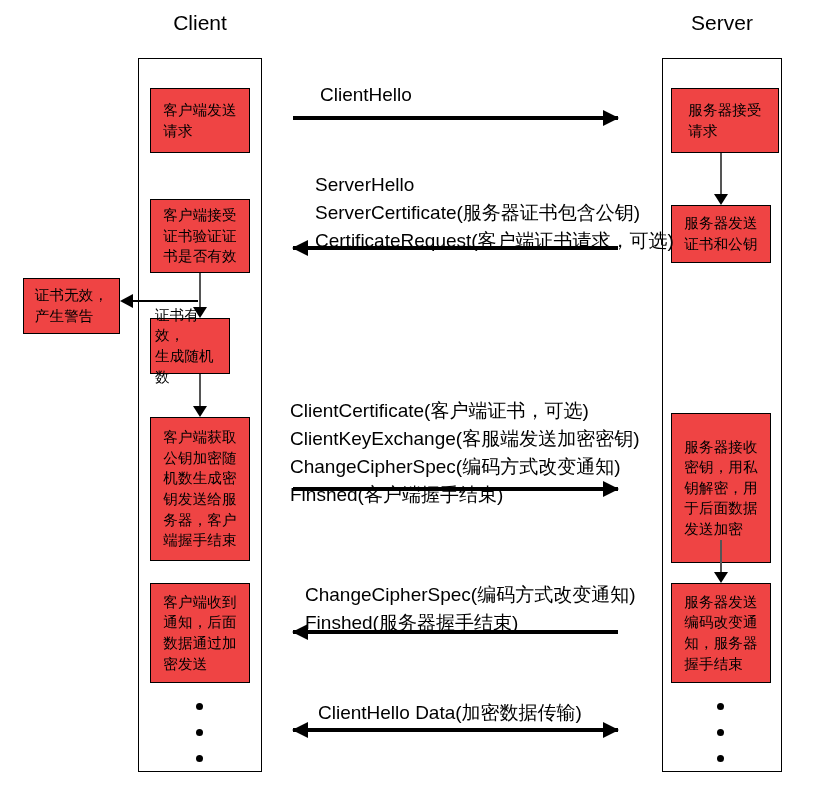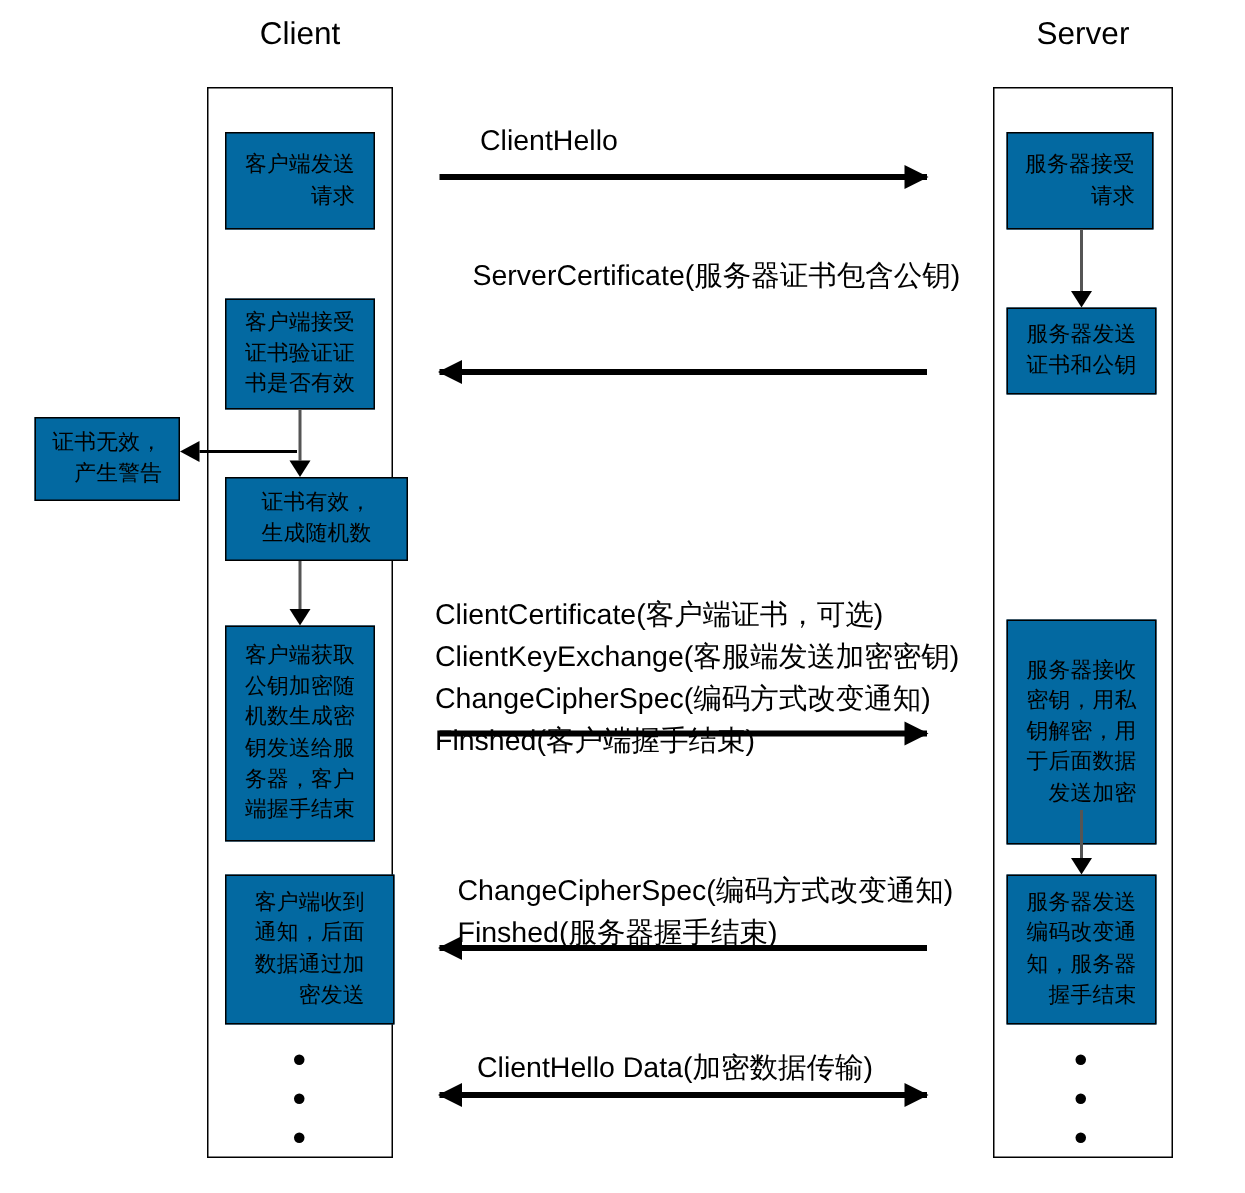--- a/index.html
+++ b/index.html
@@ -34,29 +34,29 @@
     position: absolute;
     border: 1.6px solid #000;
     background: #fff;
     box-sizing: border-box;
   }
 
   
   .pbox {
     position: absolute;
     border: 1.6px solid #000;
-    background: #0369a1;
+    background: #ef4444;
     box-sizing: border-box;
     display: flex;
     align-items: center;
     justify-content: center;
     font-size: 14.5px;
     line-height: 1.42;
     letter-spacing: 0.2px;
-    text-align: right;
+    text-align: left;
     padding: 2px 4px;
   }
   .pbox span { display: block; }
 
   
   .msg-label {
     position: absolute;
     font-size: 19px;
     line-height: 1.47;
     white-space: nowrap;
@@ -155,50 +155,50 @@
   <div class="lifeline" style="left:662px; top:58px; width:120px; height:714px;"></div>
 
   <div class="pbox" style="left:150px; top:88px; width:100px; height:65px;">
     <span>客户端发送<br>请求</span>
   </div>
 
   <div class="pbox" style="left:150px; top:199px; width:100px; height:74px;">
     <span>客户端接受<br>证书验证证<br>书是否有效</span>
   </div>
 
-  <div class="pbox" style="left:150px; top:318px; width:122px; height:56px;">
+  <div class="pbox" style="left:150px; top:318px; width:80px; height:56px;">
     <span>证书有效，<br>生成随机数</span>
   </div>
 
   <div class="pbox" style="left:150px; top:417px; width:100px; height:144px;">
     <span>客户端获取<br>公钥加密随<br>机数生成密<br>钥发送给服<br>务器，客户<br>端握手结束</span>
   </div>
 
-  <div class="pbox" style="left:150px; top:583px; width:113px; height:100px;">
+  <div class="pbox" style="left:150px; top:583px; width:100px; height:100px;">
     <span>客户端收到<br>通知，后面<br>数据通过加<br>密发送</span>
   </div>
 
   <div class="pbox" style="left:23px; top:278px; width:97px; height:56px;">
     <span>证书无效，<br>产生警告</span>
   </div>
 
   <div class="branch-shaft" style="left:133px; top:300px; width:65px;"></div>
   <div class="branch-head" style="left:120px; top:294px;"></div>
 
   <div class="vconn" style="left:193px; top:273px; height:45px;">
     <div class="vshaft" style="height:34px;"></div>
     <div class="vhead"></div>
   </div>
 
   <div class="vconn" style="left:193px; top:374px; height:43px;">
     <div class="vshaft" style="height:32px;"></div>
     <div class="vhead"></div>
   </div>
 
-  <div class="pbox" style="left:671px; top:88px; width:98px; height:65px;">
+  <div class="pbox" style="left:671px; top:88px; width:108px; height:65px;">
     <span>服务器接受<br>请求</span>
   </div>
 
   <div class="pbox" style="left:671px; top:205px; width:100px; height:58px;">
     <span>服务器发送<br>证书和公钥</span>
   </div>
 
   <div class="pbox" style="left:671px; top:413px; width:100px; height:150px;">
     <span>服务器接收<br>密钥，用私<br>钥解密，用<br>于后面数据<br>发送加密</span>
   </div>
@@ -219,21 +219,23 @@
 
   <div class="msg-label" style="left:320px; top:81px;">
     <span>ClientHello</span>
   </div>
   <div class="harrow" style="left:293px; top:110px; width:325px;">
     <div class="shaft"></div>
     <div class="head right"></div>
   </div>
 
   <div class="msg-label" style="left:315px; top:171px;">
+    <span>ServerHello</span>
     <span>ServerCertificate(服务器证书包含公钥)</span>
+    <span>CertificateRequest(客户端证书请求，可选)</span>
   </div>
   <div class="harrow" style="left:293px; top:240px; width:325px;">
     <div class="shaft"></div>
     <div class="head left"></div>
   </div>
 
   <div class="msg-label" style="left:290px; top:397px;">
     <span>ClientCertificate(客户端证书，可选)</span>
     <span>ClientKeyExchange(客服端发送加密密钥)</span>
     <span>ChangeCipherSpec(编码方式改变通知)</span>

